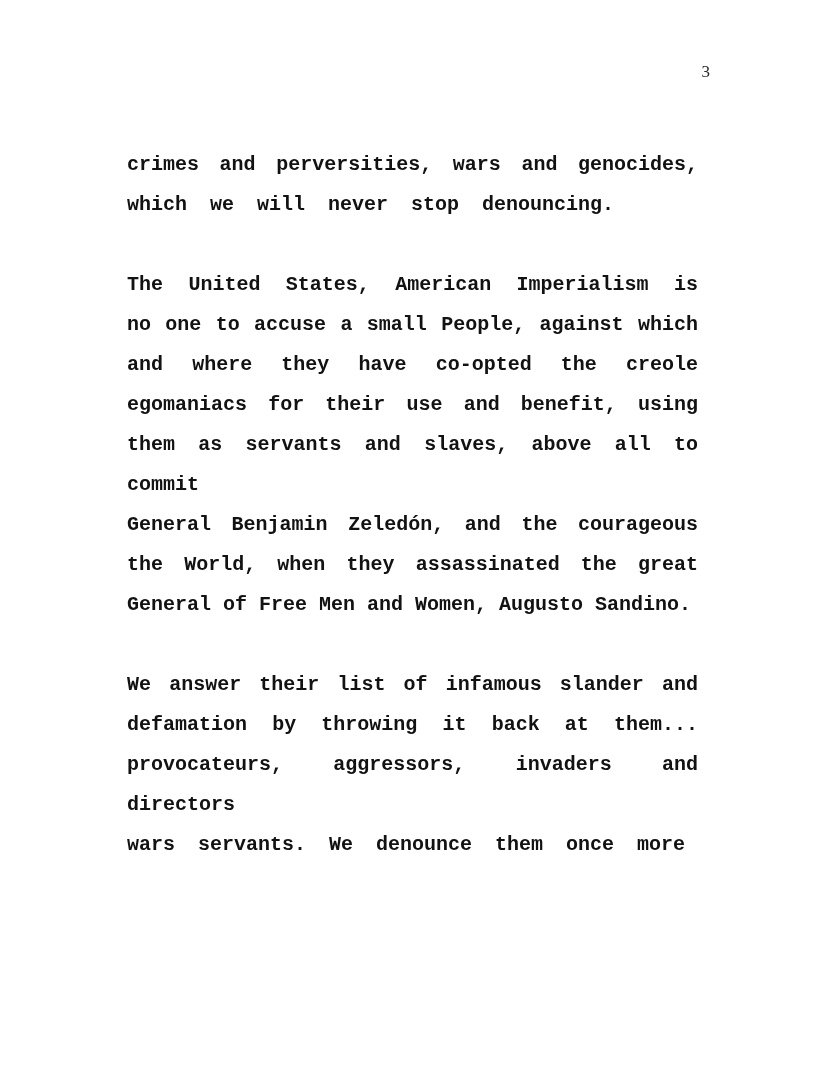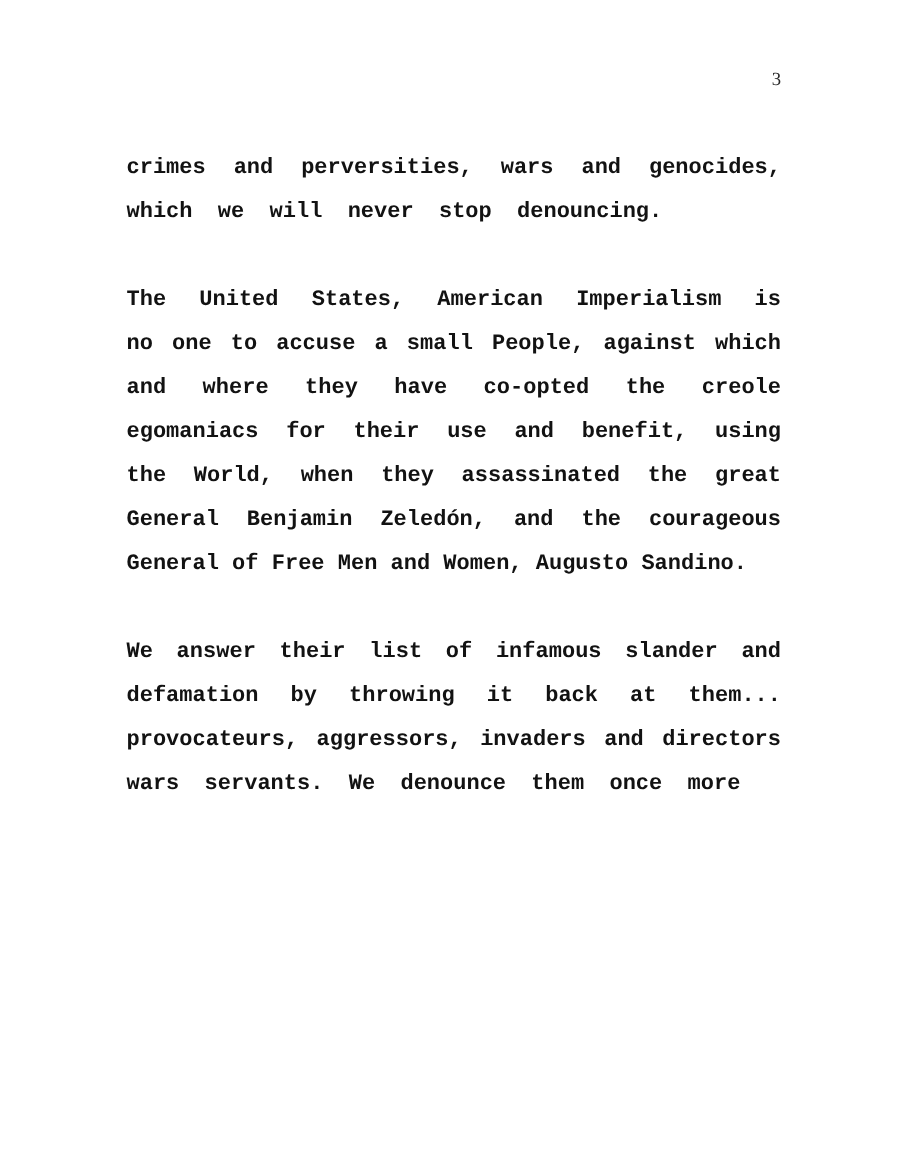--- a/index.html
+++ b/index.html
@@ -26,21 +26,21 @@
     font-size: 17px;
     font-weight: normal;
     color: #2a2a2a;
   }
   .content {
     position: absolute;
     top: 133px;
     left: 115px;
     width: 595px;
   }
-  .paragraph { margin: 0; }
+  .paragraph { margin: 12px; }
   .paragraph + .paragraph { margin-top: 40px; }
   .tline {
     font-size: 20px;
     font-weight: bold;
     line-height: 40px;
     letter-spacing: 0;
     white-space: normal;
     text-align: justify;
     text-align-last: justify;
     text-justify: inter-word;
@@ -66,22 +66,23 @@
     <div class="paragraph">
       <div class="tline">crimes and perversities, wars and genocides,</div>
       <div class="tline tline--end tline--spread">which we will never stop denouncing.</div>
     </div>
 
     <div class="paragraph">
       <div class="tline">The United States, American Imperialism is</div>
       <div class="tline">no one to accuse a small People, against which</div>
       <div class="tline">and where they have co-opted the creole</div>
       <div class="tline">egomaniacs for their use and benefit, using</div>
+      <div class="tline">them as servants and slaves, above all to commit</div>
+      <div class="tline">General Benjamin Zeledón, and the courageous</div>
       <div class="tline">the World, when they assassinated the great</div>
-      <div class="tline">General Benjamin Zeledón, and the courageous</div>
       <div class="tline tline--end">General of Free Men and Women, Augusto Sandino.</div>
     </div>
 
     <div class="paragraph">
       <div class="tline">We answer their list of infamous slander and</div>
       <div class="tline">defamation by throwing it back at them...</div>
       <div class="tline">provocateurs, aggressors, invaders and directors</div>
       <div class="tline tline--end tline--spread">wars servants. We denounce them once more</div>
     </div>
 

